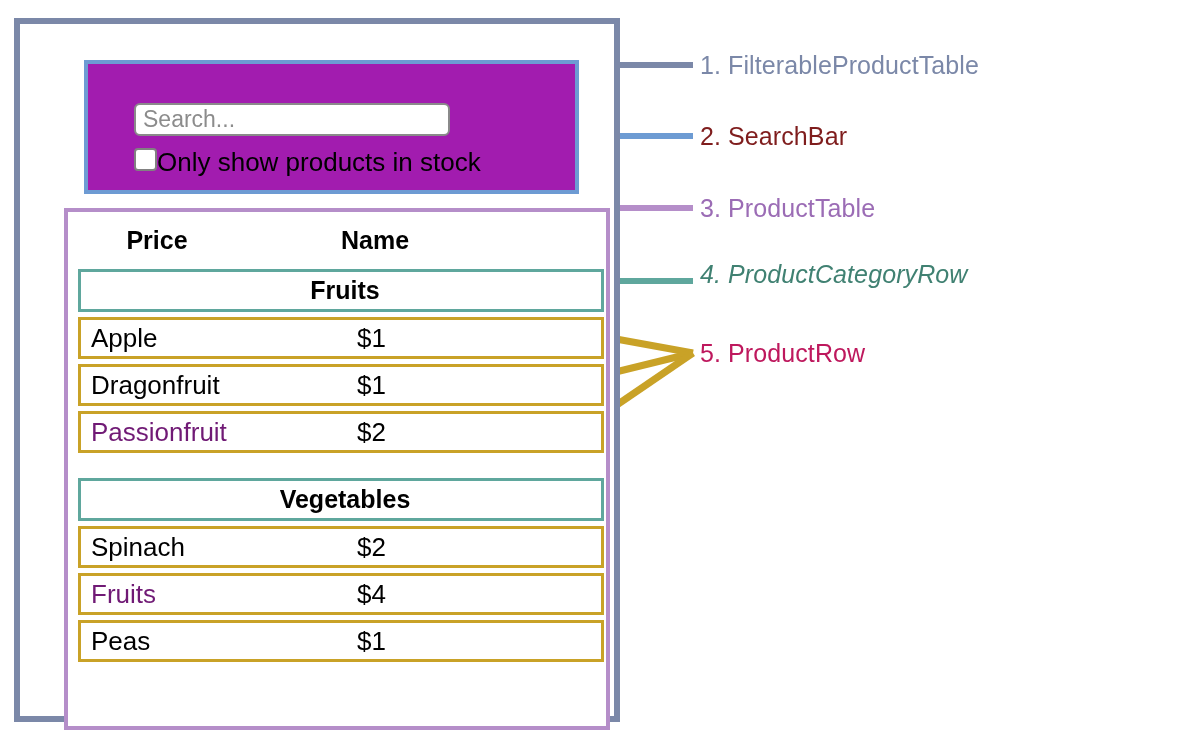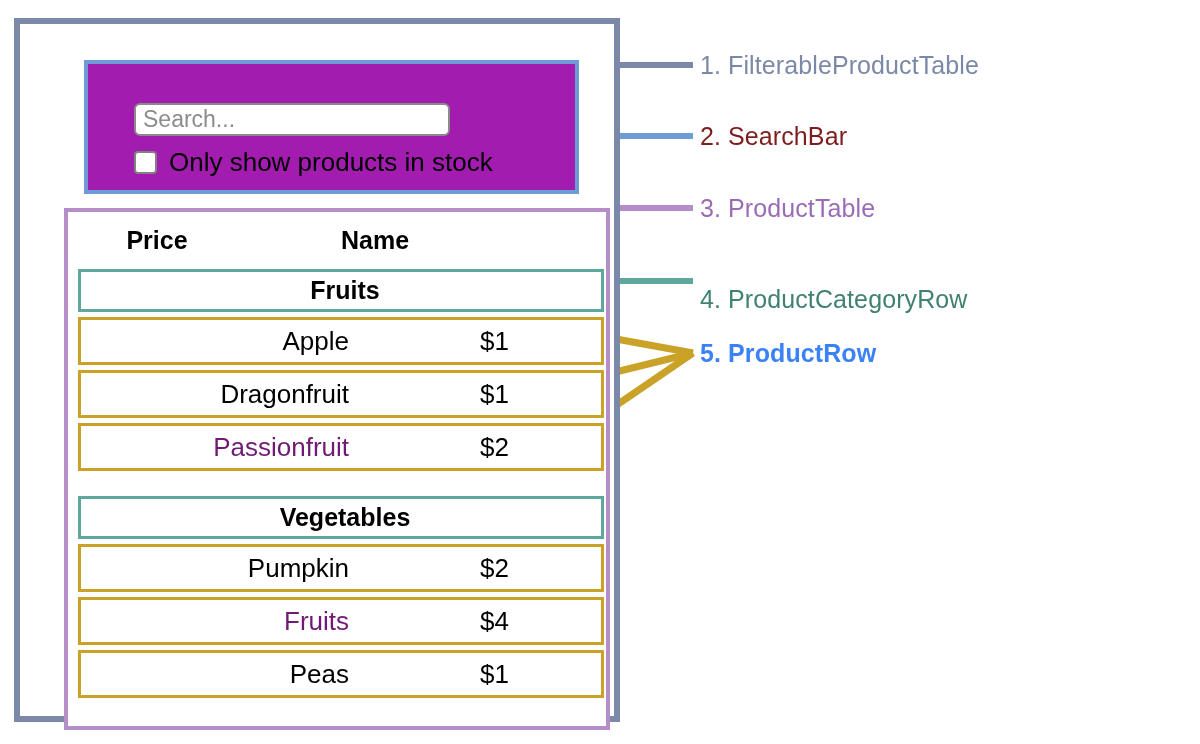--- a/index.html
+++ b/index.html
@@ -69,22 +69,21 @@
     line-height: 29px;
     outline: none;
   }
   .search-input::placeholder { color: #8c8c8c; opacity: 1; }
 
   .checkbox-row {
     position: absolute;
     left: 46px;
     top: 84px;
     display: flex;
-    align-items: center;
-    gap: 12px;
+    align-items: flex-start;
   }
   .checkbox-box {
     width: 23px;
     height: 23px;
     border: 2px solid #818181;
     border-radius: 4px;
     background: #ffffff;
     box-sizing: border-box;
     flex: none;
   }
@@ -145,28 +144,27 @@
   }
   .category-row .cat-label {
     font-size: 25px;
     font-weight: bold;
     color: #000000;
   }
   .category-gap { height: 20px; }
 
   
   .product-row {
-    height: 48px;
+    height: 42px;
     border: 3px solid #c9a227;
     background: #ffffff;
     box-sizing: border-box;
     display: flex;
     align-items: center;
     margin-bottom: 5px;
-    text-align: right;
   }
   .cell-name {
     width: 268px;
     padding-left: 10px;
     font-size: 26px;
     color: #000000;
     line-height: 30px;
     box-sizing: border-box;
   }
   .cell-name.out-of-stock { color: #701a75; }
@@ -249,21 +247,21 @@
           <span class="cell-price">$2</span>
         </div>
 
         <div class="category-gap"></div>
 
         <div class="category-row">
           <span class="cat-label">Vegetables</span>
         </div>
 
         <div class="product-row">
-          <span class="cell-name">Pumpkin</span>
+          <span class="cell-name">Spinach</span>
           <span class="cell-price">$2</span>
         </div>
 
         <div class="product-row">
           <span class="cell-name out-of-stock">Fruits</span>
           <span class="cell-price">$4</span>
         </div>
 
         <div class="product-row">
           <span class="cell-name">Peas</span>
@@ -279,21 +277,21 @@
   </div>
 
   <div class="legend-label" id="legend-2" style="top:136px;color:#7f1d1d;">
     <span class="legend-num">2.</span><span>SearchBar</span>
   </div>
 
   <div class="legend-label" id="legend-3" style="top:208px;color:#9b6cb5;">
     <span class="legend-num">3.</span><span>ProductTable</span>
   </div>
 
-  <div class="legend-label" id="legend-4" style="top:299px;color:#408172;">
+  <div class="legend-label" id="legend-4" style="top:274px;color:#408172;font-style:italic;">
     <span class="legend-num">4.</span><span>ProductCategoryRow</span>
   </div>
 
-  <div class="legend-label" id="legend-5" style="top:353px;color:#3b82f6;font-weight:bold;">
+  <div class="legend-label" id="legend-5" style="top:353px;color:#be185d;">
     <span class="legend-num">5.</span><span>ProductRow</span>
   </div>
 
 </div>
 
 </body></html>

